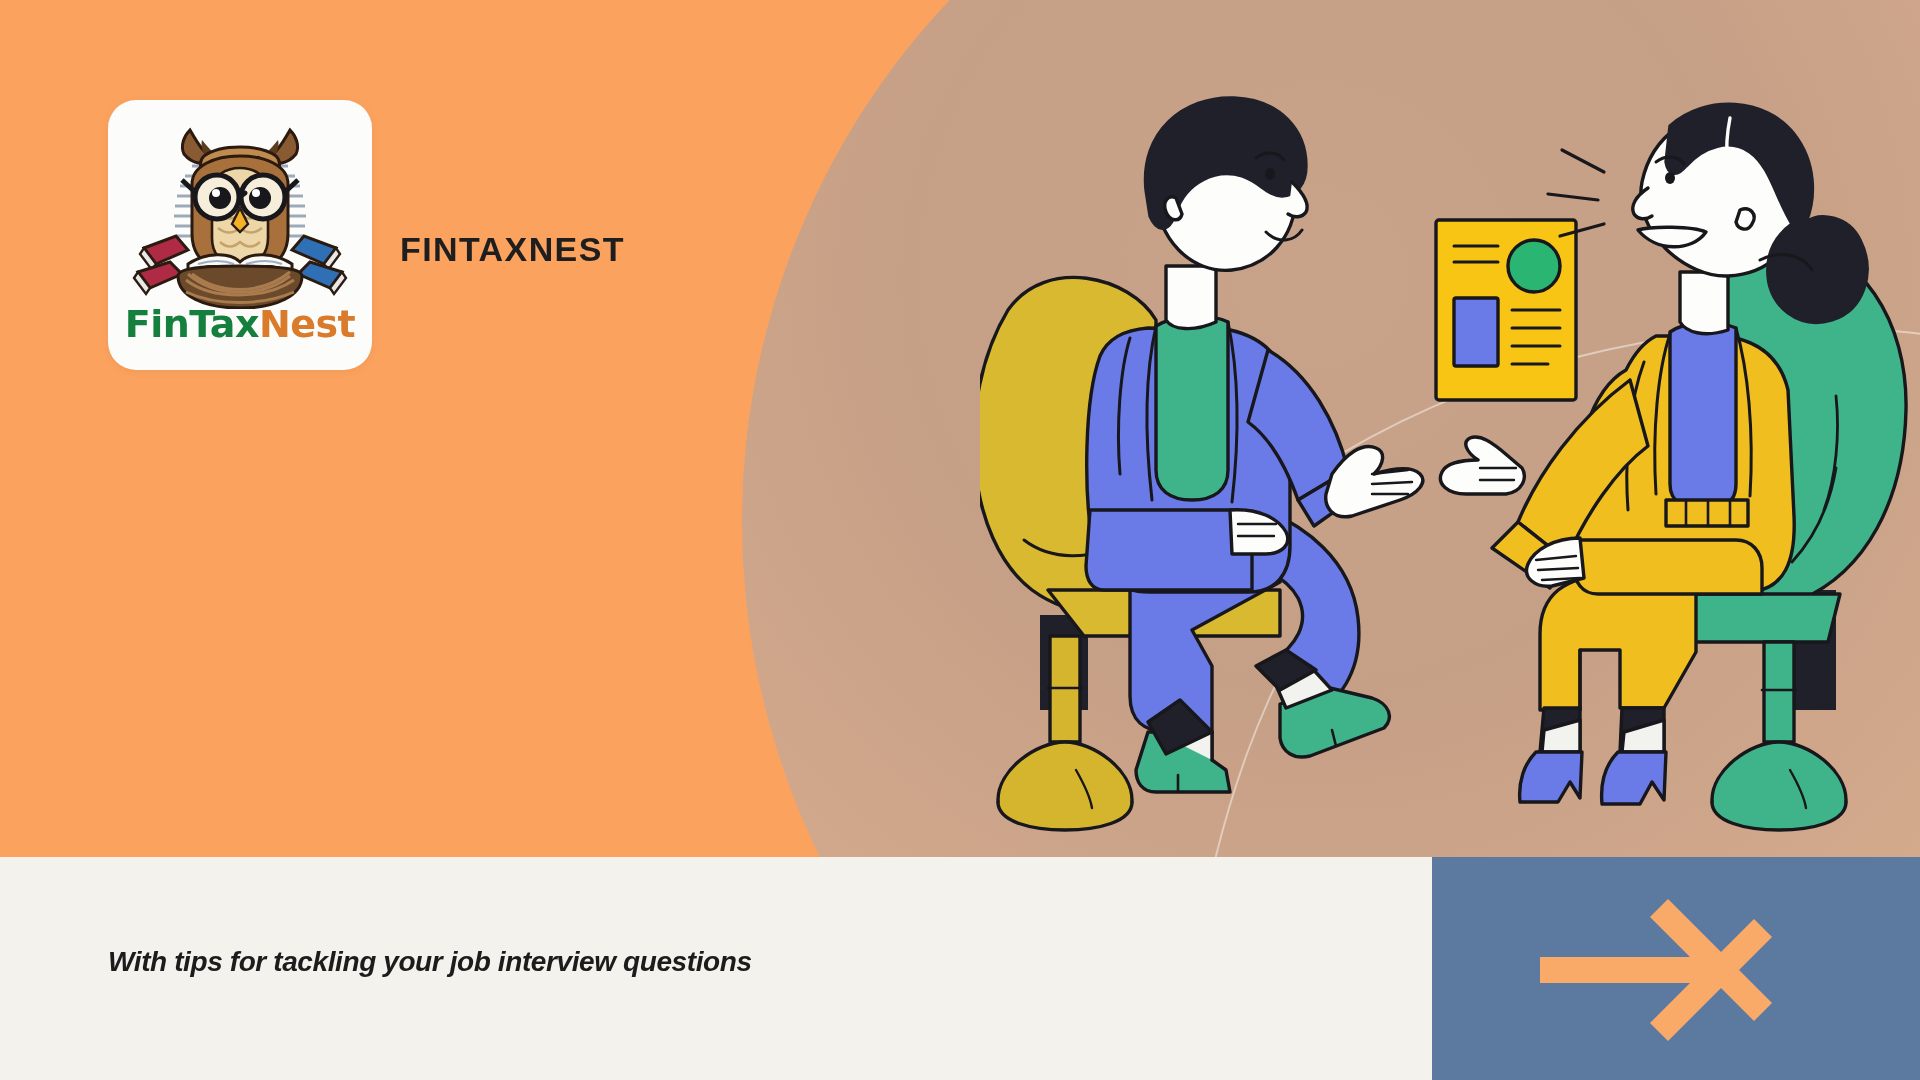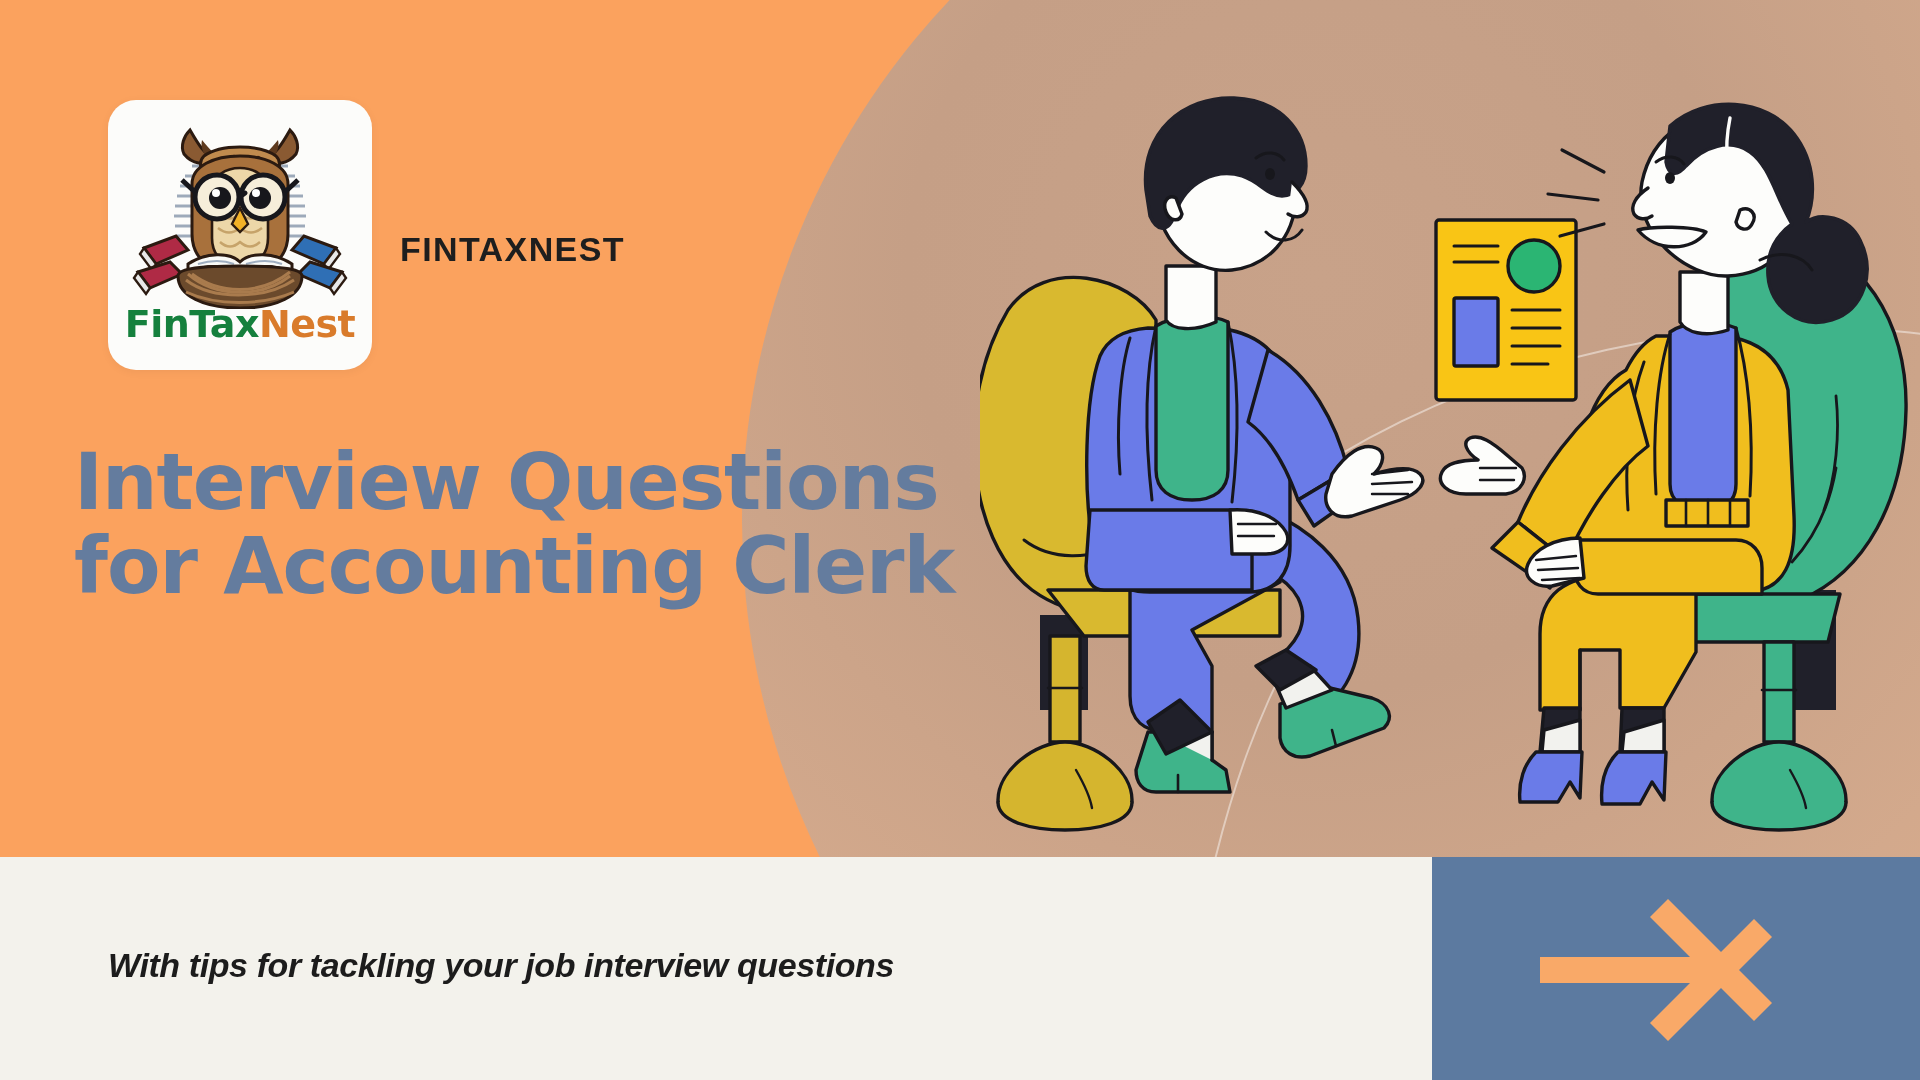--- a/index.html
+++ b/index.html
@@ -51,21 +51,21 @@
     font-family:"DejaVu Sans","Liberation Sans",sans-serif;
   }
   .headline .l2{display:block;}
 
   
   .cream-strip{
     position:absolute;left:0;top:857px;width:1920px;height:223px;background:#F3F2EC;
   }
   .subtitle{
     position:absolute;left:108px;top:946px;width:1280px;
-    font-size:34px;font-weight:bold;font-style:italic;color:#1C1C1C;
+    font-size:28px;font-weight:bold;font-style:italic;color:#1C1C1C;
     letter-spacing:-.4px;
     font-family:"Liberation Sans",sans-serif;
   }
   
   .arrow-panel{
     position:absolute;left:1432px;top:857px;width:488px;height:223px;background:#5C7AA0;
   }
   .arrow-panel svg{position:absolute;left:108px;top:38px;}
 
   
@@ -292,24 +292,20 @@
           <path d="M56 178 C86 192 132 192 164 178"></path>
           <path d="M62 160 C88 180 130 182 160 158"></path>
           <path d="M160 162 C132 184 86 184 58 160"></path>
         </g>
       </svg>
       <div class="logo-word"><span class="w1">FinTax</span><span class="w2">Nest</span></div>
     </div>
 
     <div class="brand-name">FINTAXNEST</div>
 
-    <div class="headline">
-      <span class="l1">Interview Questions</span>
-      <span class="l2">for Accounting Clerk</span>
-    </div>
   </div>
 
   <div class="cream-strip"></div>
   <div class="subtitle">With tips for tackling your job interview questions</div>
 
   <div class="arrow-panel">
     <svg width="270" height="150" viewBox="0 0 270 150">
       <path d="M0 62 H196 V88 H0 Z" fill="#F9A968"></path>
       <path d="M128 4 L110 22 L214 126 L232 108 Z" fill="#F9A968"></path>
       <path d="M232 42 L214 24 L110 128 L128 146 Z" fill="#F9A968"></path>

